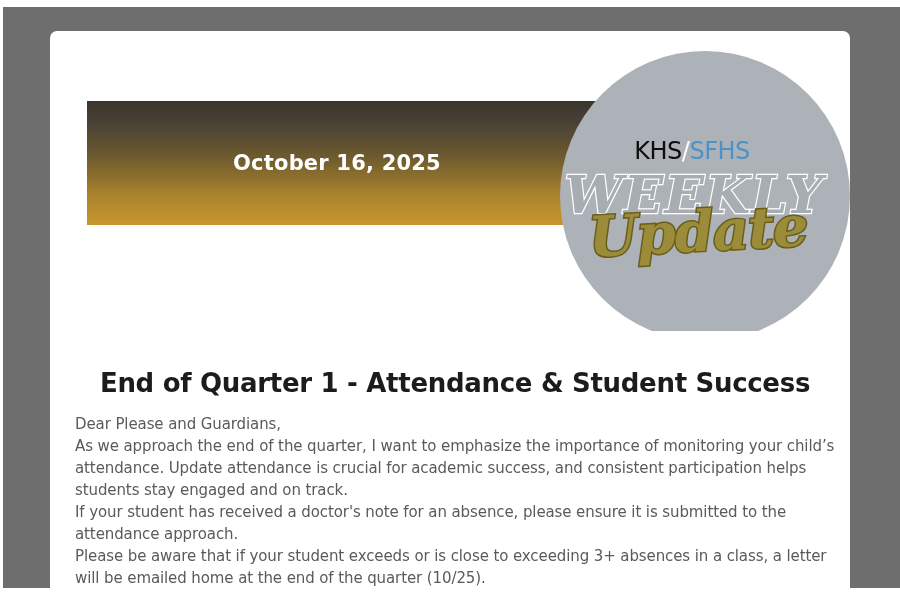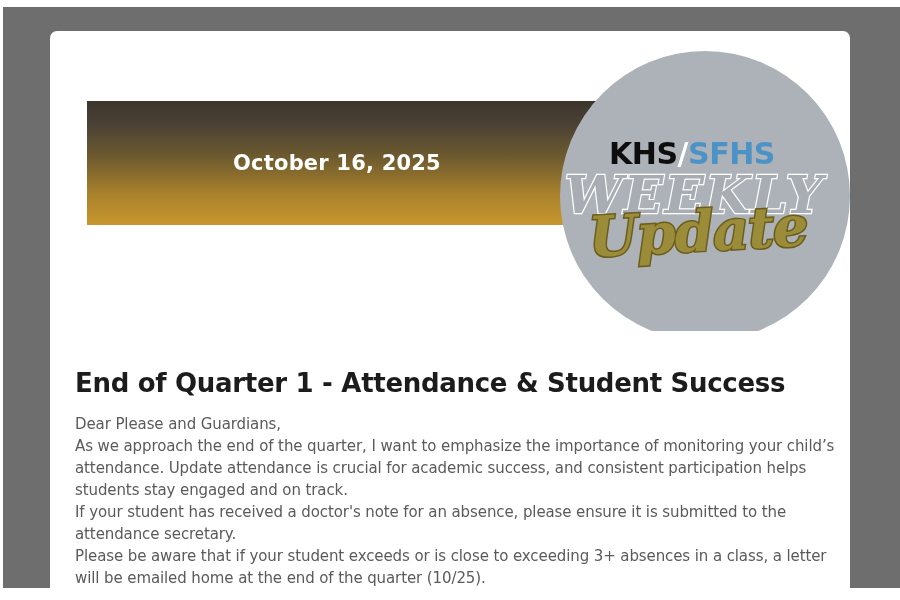--- a/index.html
+++ b/index.html
@@ -109,22 +109,22 @@
     height: 280px;
   }
 
   #logo-line-1 {
     position: absolute;
     left: 0;
     top: 88px;
     width: 264px;
     text-align: center;
     font-family: "DejaVu Sans", sans-serif;
-    font-size: 30px;
-    font-weight: bold;
+    font-size: 24px;
+    font-weight: normal;
     letter-spacing: -0.5px;
     white-space: nowrap;
     line-height: 1;
   }
   #logo-line-1 .khs   { color: #0d0d0d; }
   #logo-line-1 .slash { color: #ffffff; }
   #logo-line-1 .sfhs  { color: #4b93c6; }
 
   #logo-line-2 {
     position: absolute;
@@ -173,20 +173,21 @@
 
   #article-heading {
     font-family: "DejaVu Sans", sans-serif;
     font-size: 26px;
     font-weight: bold;
     color: #1c1c1c;
     letter-spacing: -0.3px;
     line-height: 1.15;
     margin-bottom: 14px;
     white-space: nowrap;
+    text-align: center;
   }
 
   .article-para {
     font-family: "DejaVu Sans", sans-serif;
     font-size: 15px;
     color: #5a5a5a;
     line-height: 22px;
     letter-spacing: -0.1px;
   }
 </style>
@@ -220,19 +221,19 @@
         </div>
       </div>
 
     </div>
 
     <div id="article">
       <h1 id="article-heading">End of Quarter 1 - Attendance &amp; Student Success</h1>
 
       <p class="article-para">Dear Please and Guardians,</p>
       <p class="article-para">As we approach the end of the quarter, I want to emphasize the importance of monitoring your child’s attendance. Update attendance is crucial for academic success, and consistent participation helps students stay engaged and on track.</p>
-      <p class="article-para">If your student has received a doctor's note for an absence, please ensure it is submitted to the attendance secretary.</p>
+      <p class="article-para">If your student has received a doctor's note for an absence, please ensure it is submitted to the attendance approach.</p>
       <p class="article-para">Please be aware that if your student exceeds or is close to exceeding 3+ absences in a class, a letter will be emailed home at the end of the quarter (10/25).</p>
       <p class="article-para">Please see the State Attendance Policy below for more information:</p>
     </div>
 
   </div>
 </div>
 
 </body></html>

